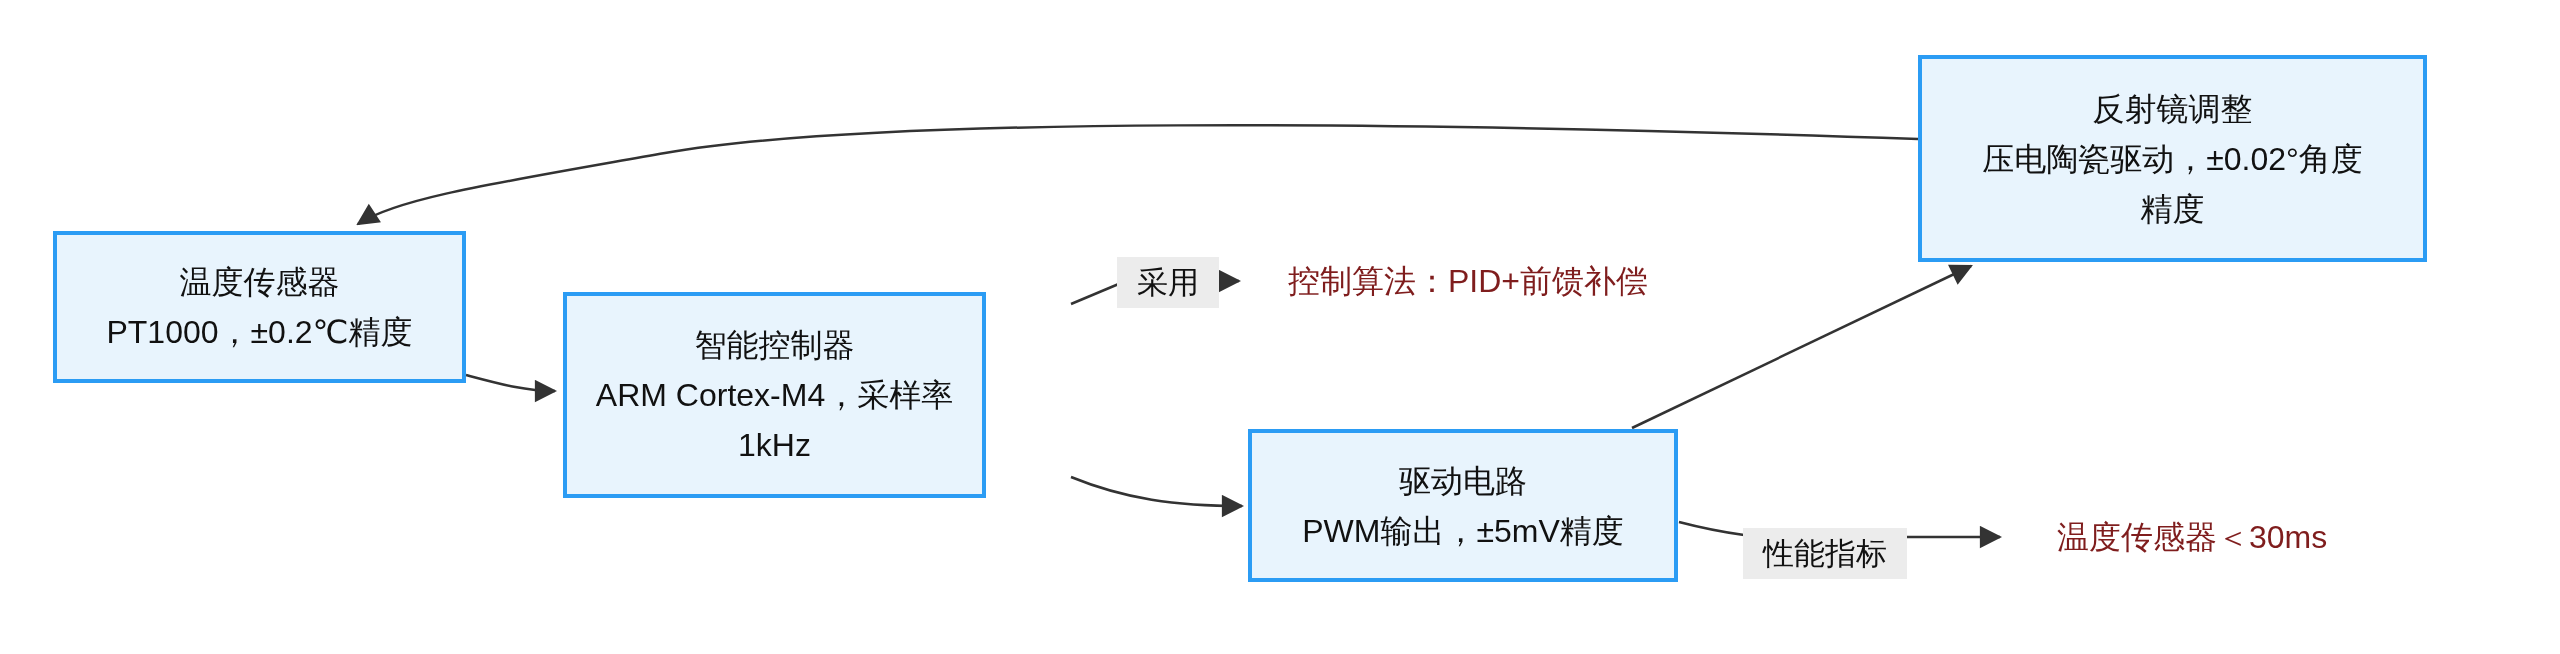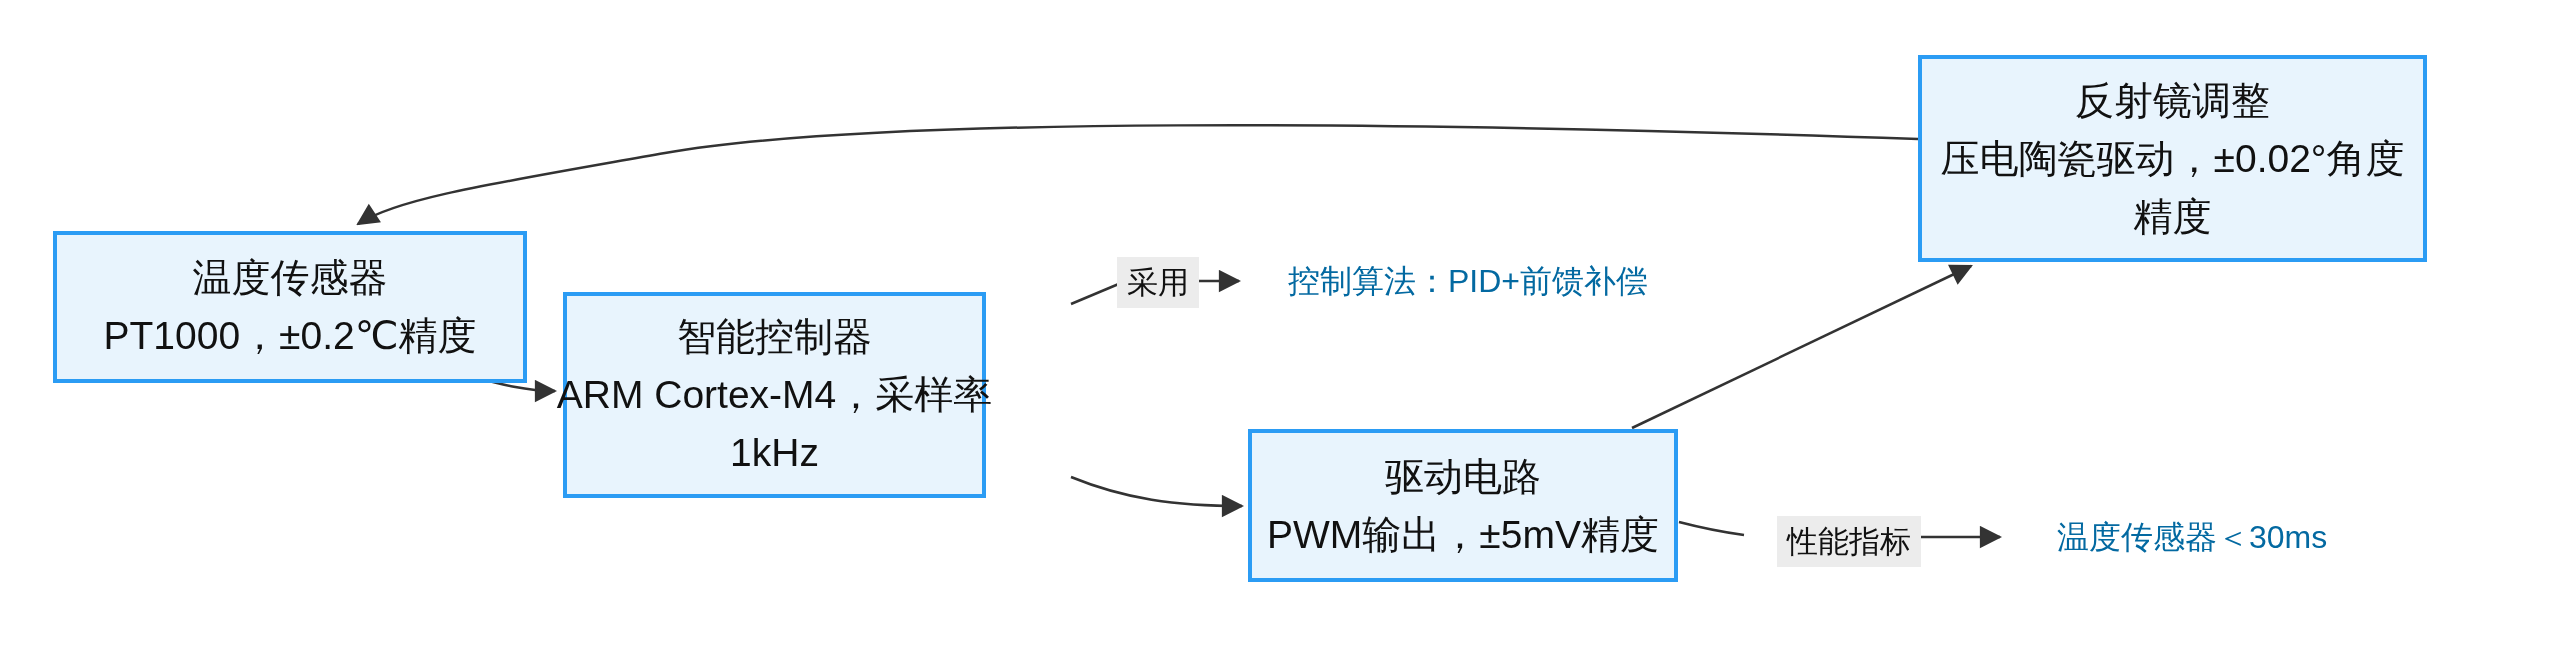--- a/index.html
+++ b/index.html
@@ -24,47 +24,46 @@
   .node {
     position: absolute;
     box-sizing: border-box;
     background: #e8f4fd;
     border: 4px solid #2b9cf4;
     display: flex;
     flex-direction: column;
     justify-content: center;
     align-items: center;
     text-align: center;
-    font-size: 39px;
+    font-size: 32px;
     line-height: 50px;
     color: #111111;
     z-index: 2;
     padding: 0 10px;
-    gap: 8px;
   }
   .node-line { white-space: nowrap; }
-  #node-temp-sensor { left: 53px;   top: 231px; width: 474px; height: 152px; }
+  #node-temp-sensor { left: 53px;   top: 231px; width: 413px; height: 152px; }
   #node-controller  { left: 563px;  top: 292px; width: 423px; height: 206px; }
   #node-driver      { left: 1248px; top: 429px; width: 430px; height: 153px; }
   #node-mirror      { left: 1918px; top: 55px;  width: 509px; height: 207px; }
   .edge-label {
     position: absolute;
     background: #ececec;
     color: #111111;
     font-size: 31px;
     line-height: 31px;
-    padding: 10px 10px;
+    padding: 10px 20px;
     white-space: nowrap;
     z-index: 3;
   }
   #edge-label-adopt { left: 1117px; top: 257px; }
-  #edge-label-perf  { left: 1743px; top: 516px; margin-left: 34px; }
+  #edge-label-perf  { left: 1743px; top: 528px; }
   .float-text {
     position: absolute;
-    color: #0369a1;
+    color: #7f1d1d;
     font-size: 32px;
     line-height: 40px;
     white-space: nowrap;
     z-index: 2;
   }
   #text-algorithm { left: 1288px; top: 261px; }
   #text-response  { left: 2057px; top: 517px; }
 </style>
 </head>
 <body>

